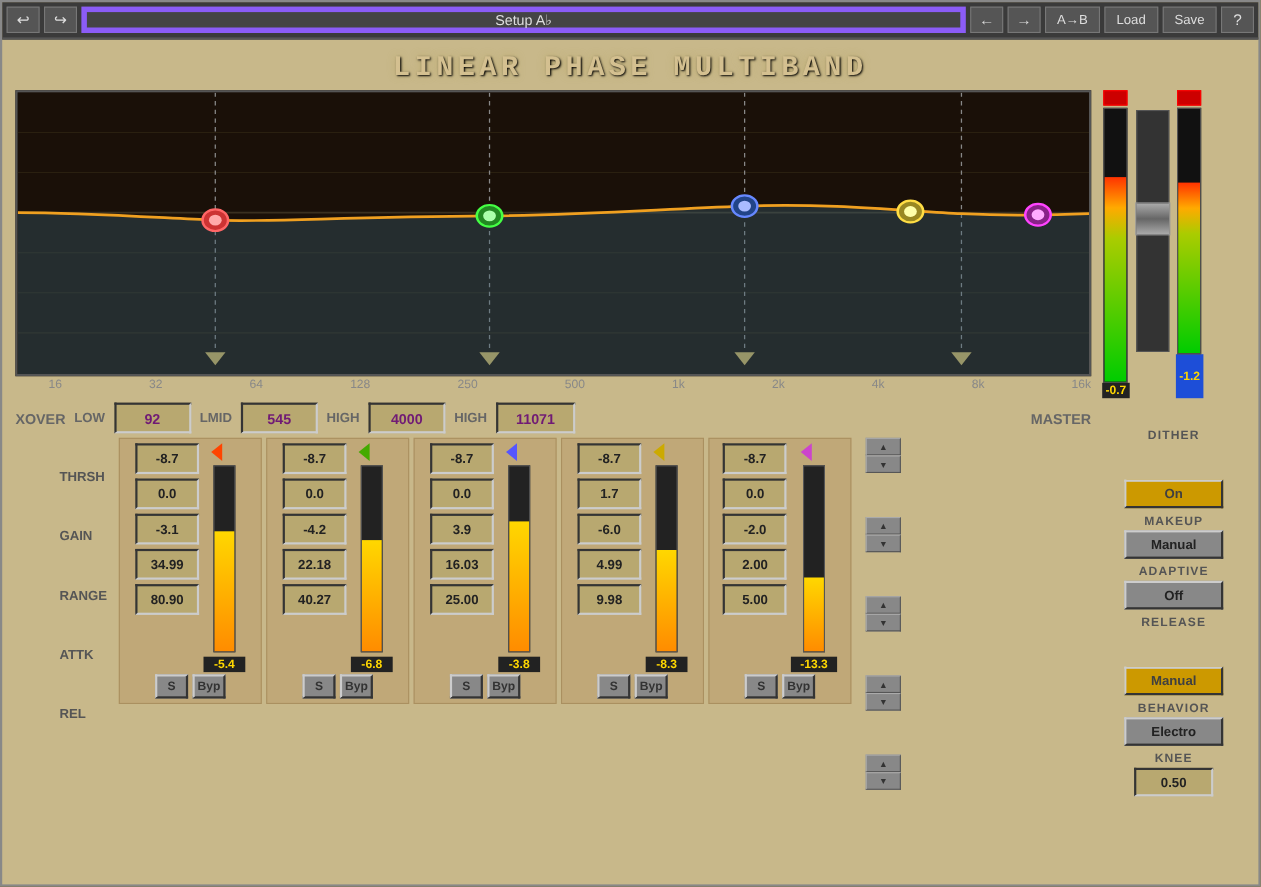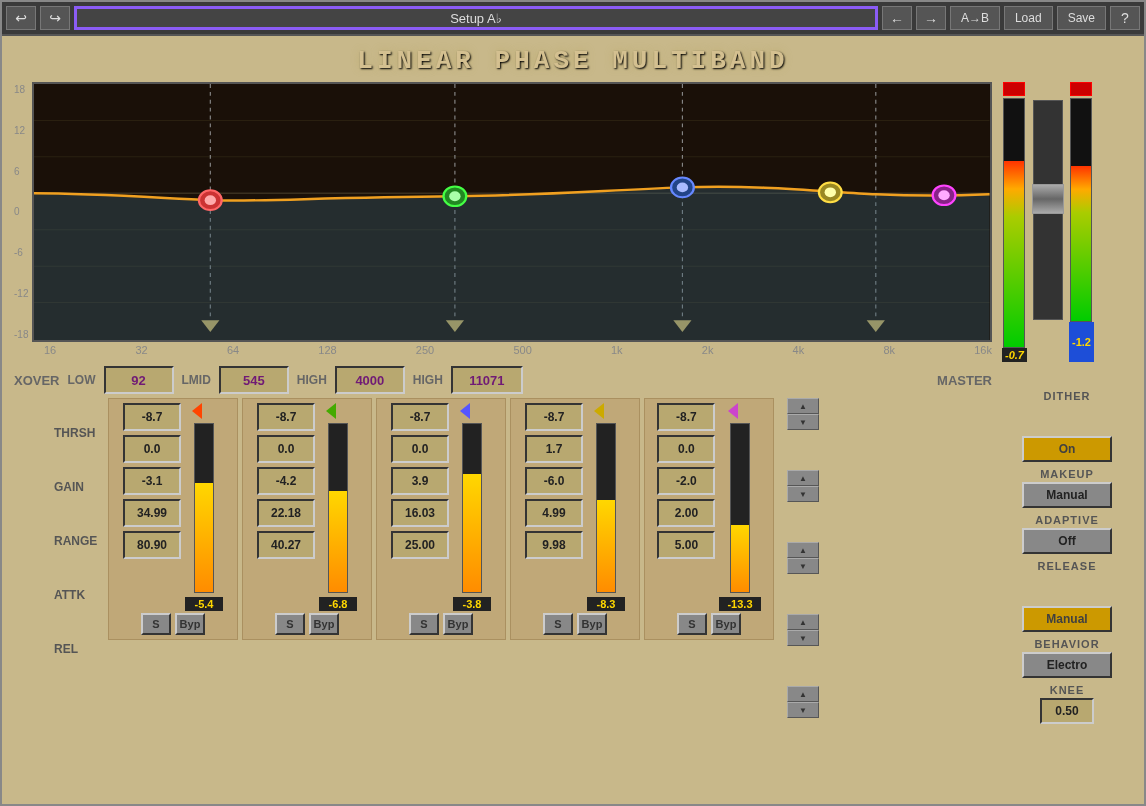--- a/index.html
+++ b/index.html
@@ -39,21 +39,21 @@
       height: 24px;
       display: flex; align-items: center; justify-content: center;
     }
     .toolbar-btn.icon-btn {
       width: 30px;
       font-size: 14px;
     }
     .toolbar-setup {
       flex: 1;
       background: #444;
-      border: 3px solid #8b5cf6;
+      border: 5px solid #8b5cf6;
       color: #ddd;
       text-align: center;
       font-size: 13px;
       height: 24px;
       display: flex; align-items: center; justify-content: center;
     }
 
     
     .plugin-title {
       text-align: center;
@@ -316,21 +316,21 @@
       outline: none;
     }
 
     .knee-input {
       background: #b8a870;
       border: 2px inset #888;
       border-color: #888 #ccc #ccc #888;
       color: #222;
       font-size: 12px;
       font-weight: bold;
-      width: 54px;
+      width: 72px;
       height: 26px;
       text-align: center;
       outline: none;
     }
 
     svg.eq-svg {
       width: 100%;
       height: 100%;
     }
 
@@ -366,29 +366,20 @@
     <button class="toolbar-btn icon-btn">?</button>
   </div>
 
   <div class="plugin-title">LINEAR PHASE MULTIBAND</div>
 
   <div class="main-content">
 
     <div class="eq-section">
 
       <div style="display:flex; align-items:stretch;">
-        <div class="db-labels">
-          <span>18</span>
-          <span>12</span>
-          <span>6</span>
-          <span>0</span>
-          <span>-6</span>
-          <span>-12</span>
-          <span>-18</span>
-        </div>
         <div class="eq-display" style="flex:1;">
           <svg class="eq-svg" viewBox="0 0 840 260" preserveAspectRatio="none">
 
             <rect width="840" height="260" fill="#1a1008"></rect>
 
             <line x1="0" y1="37" x2="840" y2="37" stroke="#2a2010" stroke-width="1"></line>
             <line x1="0" y1="74" x2="840" y2="74" stroke="#2a2010" stroke-width="1"></line>
             <line x1="0" y1="111" x2="840" y2="111" stroke="#3a3020" stroke-width="1.5"></line>
             <line x1="0" y1="148" x2="840" y2="148" stroke="#2a2010" stroke-width="1"></line>
             <line x1="0" y1="185" x2="840" y2="185" stroke="#2a2010" stroke-width="1"></line>
@@ -626,21 +617,21 @@
 
     <div class="right-panel">
 
       <div style="display:flex; gap:6px; align-items:flex-start; height:300px;">
 
         <div style="display:flex; flex-direction:column; align-items:center; height:280px;">
           <div style="width:22px; height:14px; background:#cc0000; border:1px solid #ff0000; margin-bottom:2px;"></div>
           <div style="width:22px; flex:1; background:#111; border:1px solid #555; position:relative; overflow:hidden;">
             <div style="position:absolute; bottom:0; left:0; right:0; height:75%; background:linear-gradient(to top, #00cc00 0%, #aacc00 70%, #ffaa00 85%, #ff3300 100%);"></div>
           </div>
-          <div style="font-size:11px; color:#ffd700; background:#222; padding:1px 3px; text-align:center; font-weight:bold; width:100%;font-style:italic;">-0.7</div>
+          <div style="font-size:11px; color:#ffd700; background:#222; padding:1px 3px; text-align:center; font-weight:bold; width:100%;">-0.7</div>
         </div>
 
         <div style="display:flex; flex-direction:column; align-items:center;">
           <div style="width:30px; height:220px; background:#333; border:1px solid #555; position:relative; margin-top:18px;">
             <div style="position:absolute; left:-2px; right:-2px; height:30px; background:linear-gradient(to bottom, #aaa 0%, #666 50%, #aaa 100%); border:1px solid #999; top:38%;"></div>
           </div>
         </div>
 
         <div style="display:flex; flex-direction:column; align-items:center; height:280px;">
           <div style="width:22px; height:14px; background:#cc0000; border:1px solid #ff0000; margin-bottom:2px;"></div>

